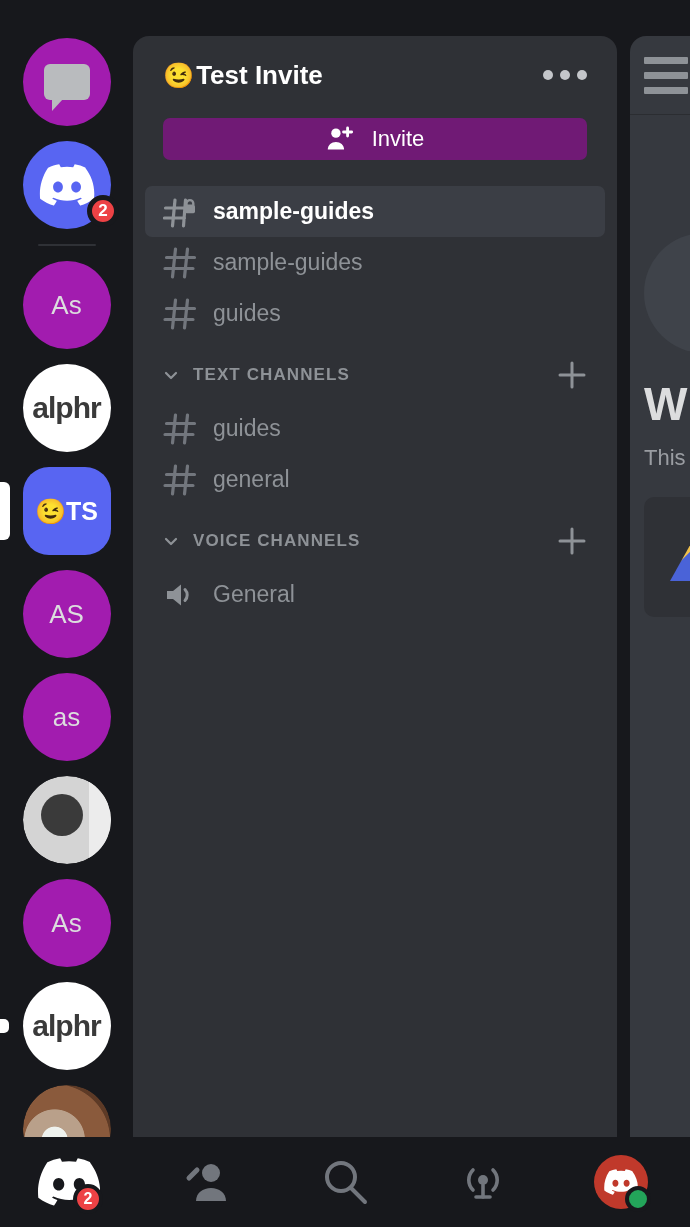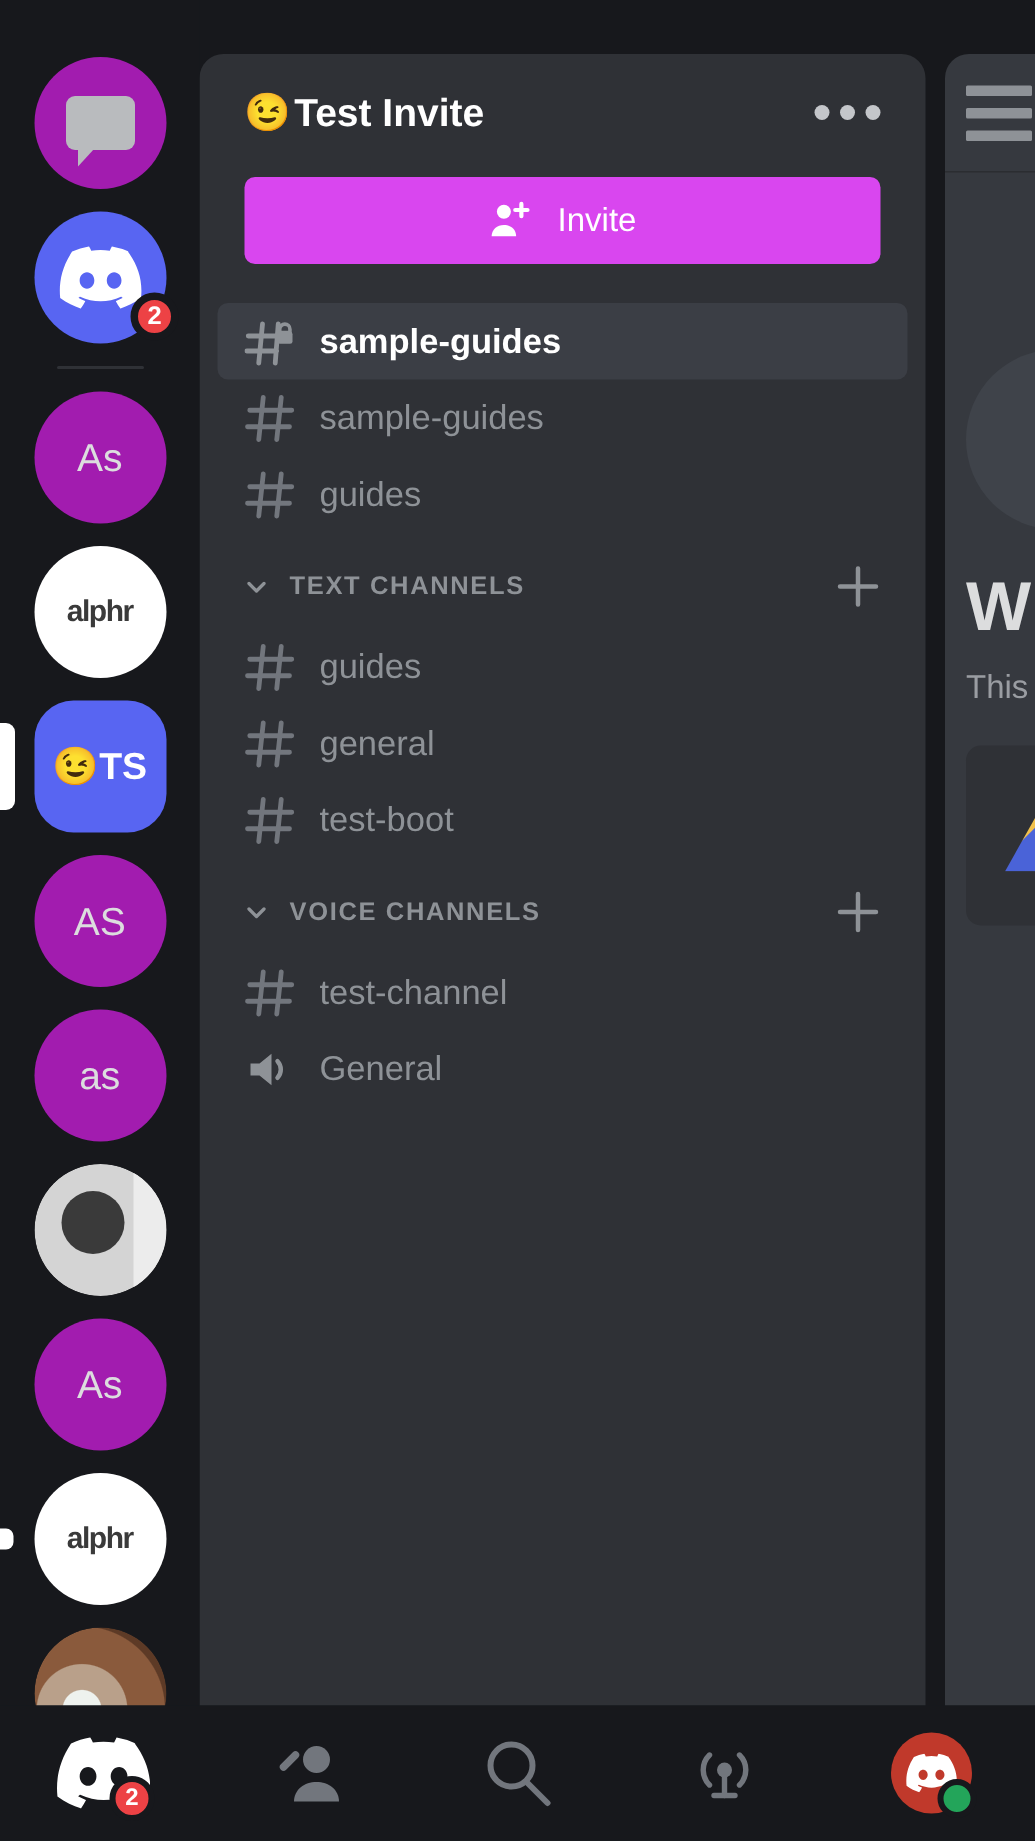--- a/index.html
+++ b/index.html
@@ -37,21 +37,21 @@
                  display: flex; align-items: center; justify-content: center; }
   .server-icon {
     width: 88px; height: 88px; border-radius: 50%;
     display: flex; align-items: center; justify-content: center;
     color: #dcddde; font-size: 26px; font-weight: 500;
     overflow: hidden; position: relative; user-select: none;
   }
   .server-icon.sq { border-radius: 26px; }
   .server-icon.dark { background: #a21caf; }
   .server-icon.blurple { background: #5865f2; }
-  .server-icon.white { background: #ffffff; color: #3a3a3a; font-weight: 700; font-size: 20px; letter-spacing: -1px; }
+  .server-icon.white { background: #ffffff; color: #3a3a3a; font-weight: 700; font-size: 30px; letter-spacing: -1px; }
   .pill {
     position: absolute; left: 0; top: 50%; transform: translateY(-50%);
     width: 10px; height: 58px; background: #fff;
     border-top-right-radius: 6px; border-bottom-right-radius: 6px;
   }
   .pill.small { height: 14px; width: 9px; border-radius: 0 5px 5px 0; }
   .badge {
     position: absolute; right: 14px; bottom: 2px;
     min-width: 32px; height: 32px; padding: 0 6px;
     background: #ed4245; border: 5px solid #17181c;
@@ -91,21 +91,21 @@
   .server-title {
     font-size: 26px; font-weight: 700; color: #ffffff;
     display: flex; align-items: center; gap: 2px; white-space: nowrap;
   }
   .title-emoji { font-size: 25px; }
   .dots { margin-left: auto; display: flex; gap: 7px; }
   .dots i { width: 10px; height: 10px; border-radius: 50%; background: #c4c6ca; display: block; }
 
   .invite-wrap { padding: 4px 30px 26px 30px; }
   .invite-btn {
-    height: 58px; background: #d946ef; border-radius: 7px;
+    height: 42px; background: #701a75; border-radius: 7px;
     display: flex; align-items: center; justify-content: center; gap: 18px;
     color: #ffffff; font-size: 22px; font-weight: 500; cursor: pointer;
   }
   .invite-icon { width: 28px; height: 26px; }
 
   .chan-list { flex: 1 1 auto; overflow: hidden; padding: 0 12px; }
   .chan-row {
     height: 51px; display: flex; align-items: center; gap: 16px;
     padding: 0 18px; border-radius: 7px; cursor: pointer;
   }
@@ -314,48 +314,32 @@
             <span class="chan-label">guides</span>
           </div>
           <div class="chan-row">
             <span class="chan-icon">
               <svg class="chan-icon-svg" viewBox="0 0 34 34">
                 <path d="M12.5 3 9.5 31M24.5 3 21.5 31M3.5 11.5h28M2 22.5h28" stroke="#72767d" stroke-width="3.2" stroke-linecap="round"></path>
               </svg>
             </span>
             <span class="chan-label">general</span>
           </div>
-          <div class="chan-row">
-            <span class="chan-icon">
-              <svg class="chan-icon-svg" viewBox="0 0 34 34">
-                <path d="M12.5 3 9.5 31M24.5 3 21.5 31M3.5 11.5h28M2 22.5h28" stroke="#72767d" stroke-width="3.2" stroke-linecap="round"></path>
-              </svg>
-            </span>
-            <span class="chan-label">test-boot</span>
-          </div>
           <div class="cat-row">
             <svg class="cat-chevron" viewBox="0 0 16 16">
               <path d="M3 6l5 5 5-5" stroke="#8e9297" stroke-width="2.2" fill="none" stroke-linecap="round" stroke-linejoin="round"></path>
             </svg>
             <span class="cat-label">VOICE CHANNELS</span>
             <span class="cat-plus"><svg class="cat-plus" viewBox="0 0 30 30">
                 <path d="M15 3v24M3 15h24" stroke="#8e9297" stroke-width="3" stroke-linecap="round"></path>
               </svg></span>
           </div>
           <div class="chan-row">
             <span class="chan-icon">
               <svg class="chan-icon-svg" viewBox="0 0 34 34">
-                <path d="M12.5 3 9.5 31M24.5 3 21.5 31M3.5 11.5h28M2 22.5h28" stroke="#72767d" stroke-width="3.2" stroke-linecap="round"></path>
-              </svg>
-            </span>
-            <span class="chan-label">test-channel</span>
-          </div>
-          <div class="chan-row">
-            <span class="chan-icon">
-              <svg class="chan-icon-svg" viewBox="0 0 34 34">
                 <path d="M4 13h6l8-6.5v21L10 21H4z" fill="#8e9297"></path>
                 <path d="M22 11.5a8 8 0 0 1 0 11" stroke="#8e9297" stroke-width="3" fill="none" stroke-linecap="round"></path>
               </svg>
             </span>
             <span class="chan-label">General</span>
           </div>
         </div>
     </div>
 
     <div class="peek">

